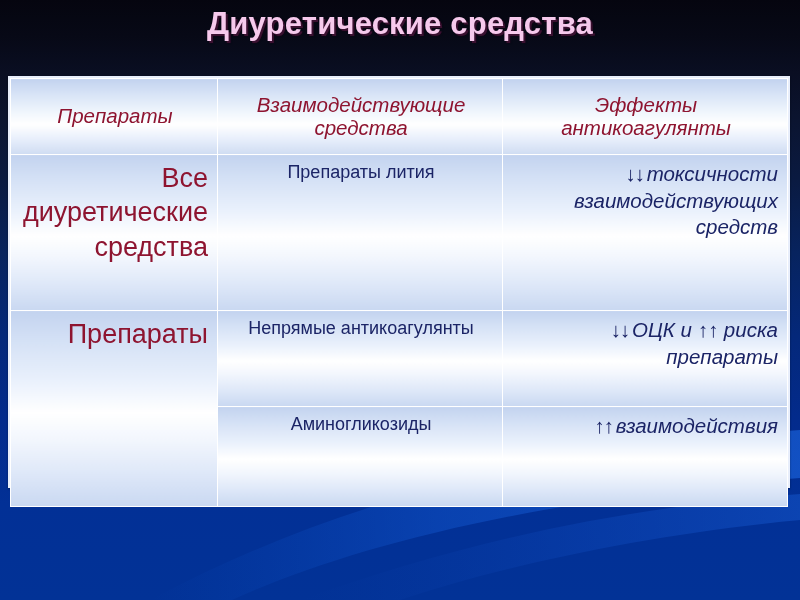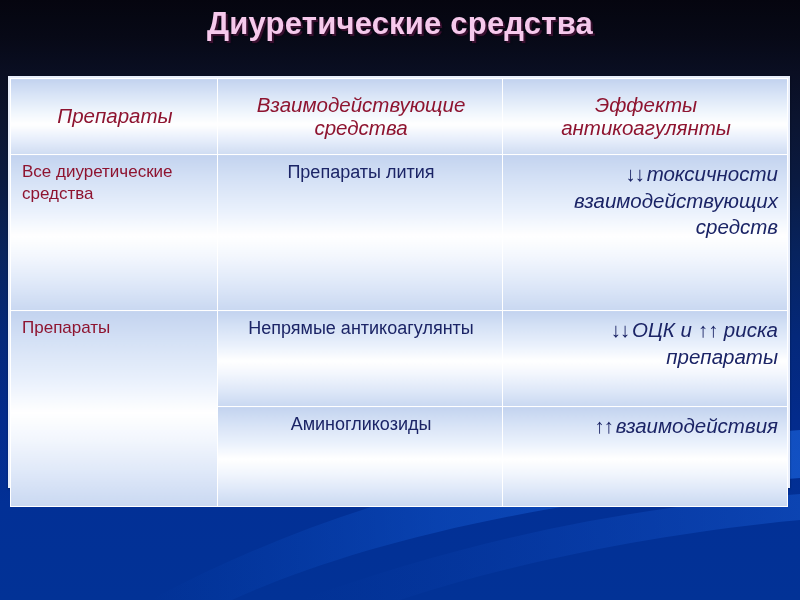--- a/index.html
+++ b/index.html
@@ -115,24 +115,24 @@
         #d6e2f6 18%,
         #f2f7fd 46%,
         #ffffff 60%,
         #e7eefb 80%,
         #cfdcf2 100%);
     font-style: italic;
   }
 
   
   td.c-drug {
-    font-size: 17px;
+    font-size: 27px;
     color: #8e1430;
     line-height: 1.27;
-    text-align: left;
+    text-align: right;
   }
   td.c-inter {
     font-size: 18px;
     color: #1b2466;
     line-height: 1.27;
     text-align: center;
   }
   td.c-effect {
     font-size: 20.5px;
     color: #1b2466;

